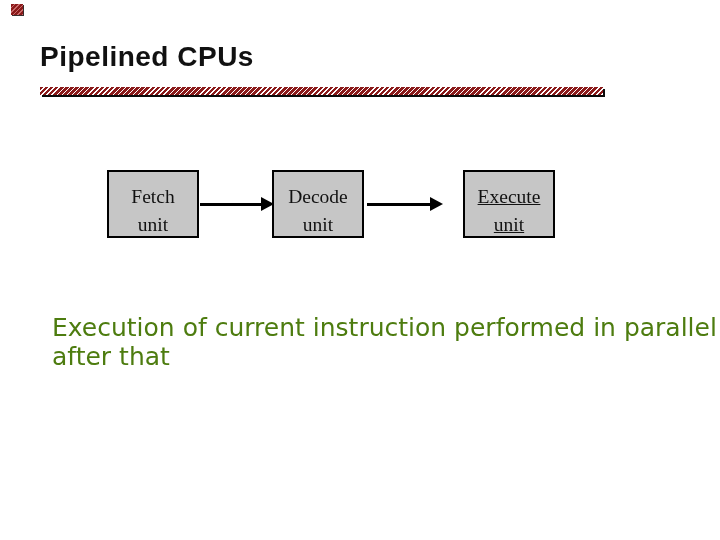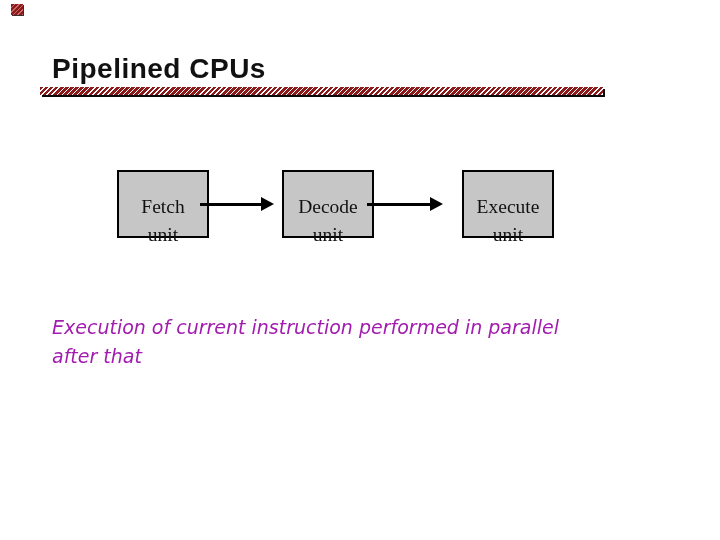--- a/index.html
+++ b/index.html
@@ -29,21 +29,21 @@
       #c96a6a 2.4px, #c96a6a 3.2px
     );
     box-shadow: 1px 1px 0 rgba(20, 10, 10, 0.85);
   }
 
   
   .title {
     position: absolute;
     left: 40px;
     top: 42px;
-    margin: 12px;
+    margin: 0;
     font-family: "Liberation Sans", "DejaVu Sans", sans-serif;
     font-size: 28px;
     line-height: 30px;
     font-weight: bold;
     letter-spacing: 0.5px;
     color: #111111;
     white-space: nowrap;
   }
 
   
@@ -64,30 +64,29 @@
   
   .unit-box {
     position: absolute;
     top: 170px;
     width: 92px;
     height: 68px;
     box-sizing: border-box;
     background: #c6c6c6;
     border: 2px solid #000000;
     text-align: center;
-    padding-top: 21px;
+    padding-top: 11px;
     font-family: "Liberation Serif", "DejaVu Serif", serif;
     font-size: 19.5px;
     line-height: 28px;
     color: #111111;
-    margin-left: 10px;
   }
   .box-fetch   { left: 107px; }
   .box-decode  { left: 272px; }
-  .box-execute { left: 452px; }
+  .box-execute { left: 463px; text-decoration: underline; }
 
   
   .arrow {
     position: absolute;
     top: 197px;
     height: 14px;
   }
   .arrow-1 { left: 200px; width: 74px; }
   .arrow-2 { left: 367px; width: 76px; }
   .arrow .arrow-line {
@@ -107,25 +106,24 @@
     border-left: 13px solid #000000;
     border-top: 7px solid transparent;
     border-bottom: 7px solid transparent;
   }
 
   
   .body-text {
     position: absolute;
     left: 52px;
     top: 313px;
-    color: #a21caf;
+    color: #4d7c0f;
     font-family: "DejaVu Sans", sans-serif;
-    font-size: 19px;
+    font-size: 25px;
     line-height: 29px;
-    font-style: italic;
   }
   .body-text .line {
     white-space: nowrap;
   }
 </style>
 </head>
 <body>
 
 <div class="slide">
 

